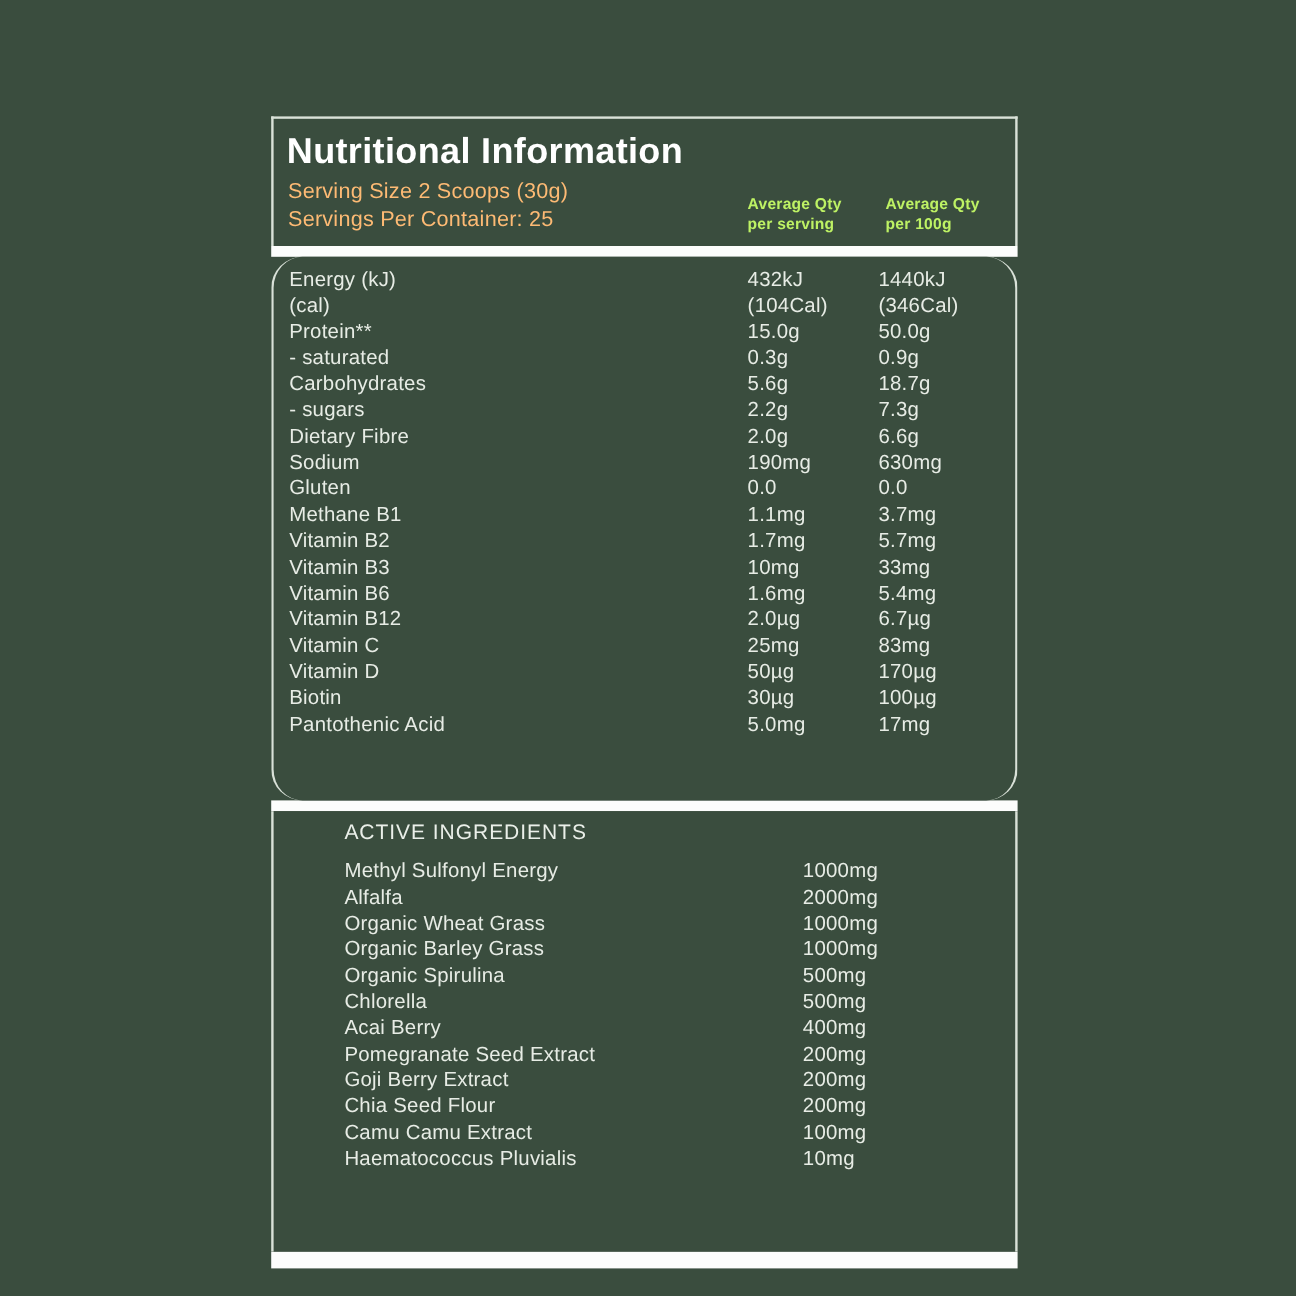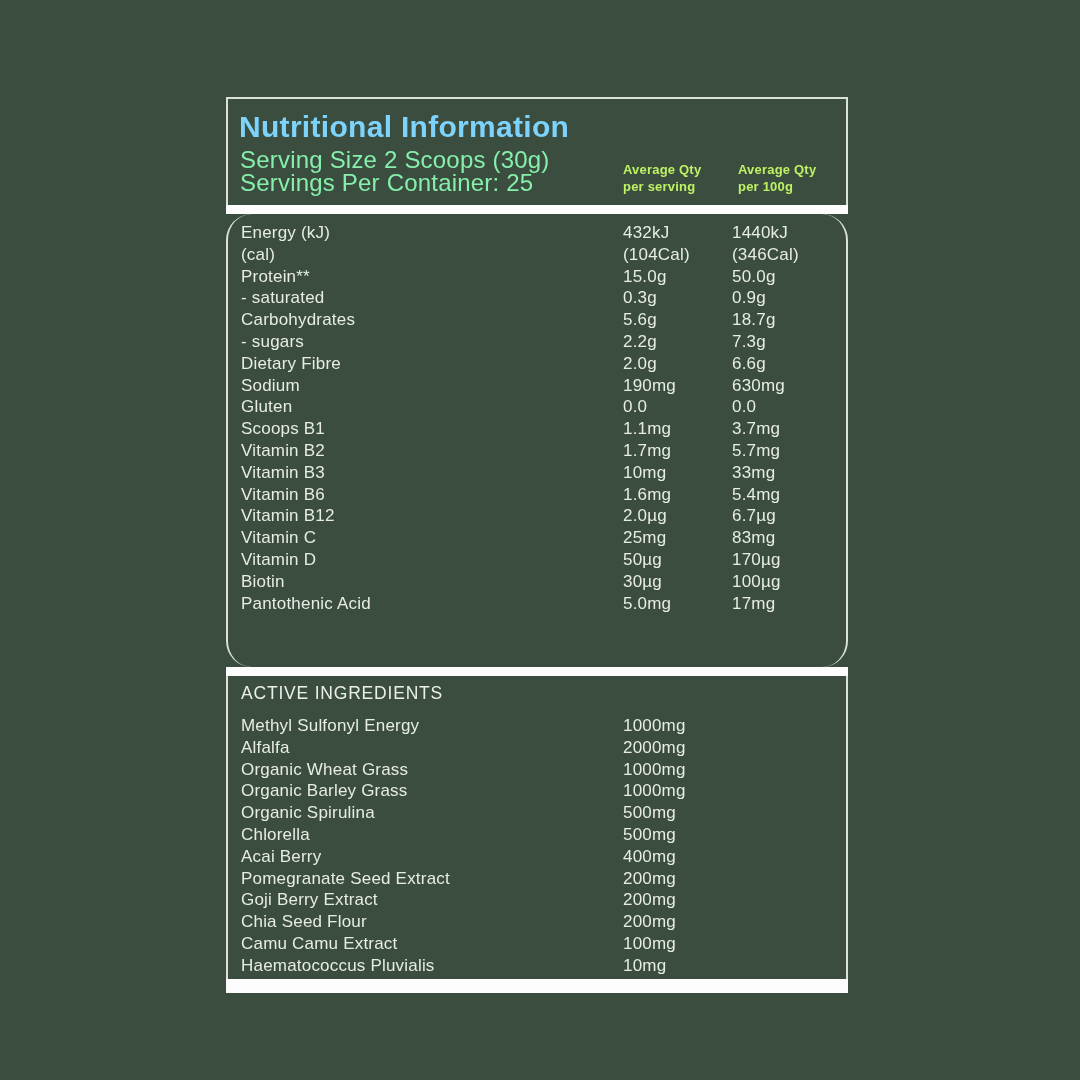--- a/index.html
+++ b/index.html
@@ -22,40 +22,40 @@
     position: relative;
     background: #3A4D3E;
   }
   .header-section {
     height: 108px;
     border-top: 2px solid #D9E1D8;
   }
   .title {
     position: absolute; left: 11px; top: 11px;
     font-size: 30px; font-weight: 700;
-    color: #7dd3fc; letter-spacing: 0.3px;
+    color: #ffffff; letter-spacing: 0.3px;
   }
   .serving-info {
     position: absolute; left: 12px; top: 49px;
-    font-size: 24px; line-height: 23px;
-    color: #86efac; letter-spacing: 0.2px;
+    font-size: 18px; line-height: 23px;
+    color: #fdba74; letter-spacing: 0.2px;
   }
   .col-header {
     position: absolute; top: 62px;
     font-size: 13px; line-height: 17px; font-weight: 700;
     color: #bef264; white-space: pre-line; letter-spacing: 0.2px;
   }
   .col-header.c1 { left: 395px; }
   .col-header.c2 { left: 510px; }
   .band {
     height: 9px; background: #FCFDFC; width: 622px;
   }
   .band.bottom { height: 14px; }
   .nutrients-section { height: 453px; padding-top: 8px; border-radius: 26px; }
-  .active-section   { height: 303px; padding-top: 5px; }
+  .active-section   { height: 367px; padding-top: 5px; padding-left: 46px; }
   .nrow, .arow {
     position: relative; height: 21.8px;
     font-size: 17px; line-height: 21.8px;
     color: #E7ECE5; letter-spacing: 0.2px;
   }
   .lbl { position: absolute; left: 13px; white-space: nowrap; }
   .v1  { position: absolute; left: 395px; white-space: nowrap; }
   .v2  { position: absolute; left: 504px; white-space: nowrap; }
   .active-heading {
     margin: 2px 0 0 13px;
@@ -134,21 +134,21 @@
     <span class="v2">630mg</span>
   </div>
 
   <div class="nrow">
     <span class="lbl">Gluten</span>
     <span class="v1">0.0</span>
     <span class="v2">0.0</span>
   </div>
 
   <div class="nrow">
-    <span class="lbl">Scoops B1</span>
+    <span class="lbl">Methane B1</span>
     <span class="v1">1.1mg</span>
     <span class="v2">3.7mg</span>
   </div>
 
   <div class="nrow">
     <span class="lbl">Vitamin B2</span>
     <span class="v1">1.7mg</span>
     <span class="v2">5.7mg</span>
   </div>
 

